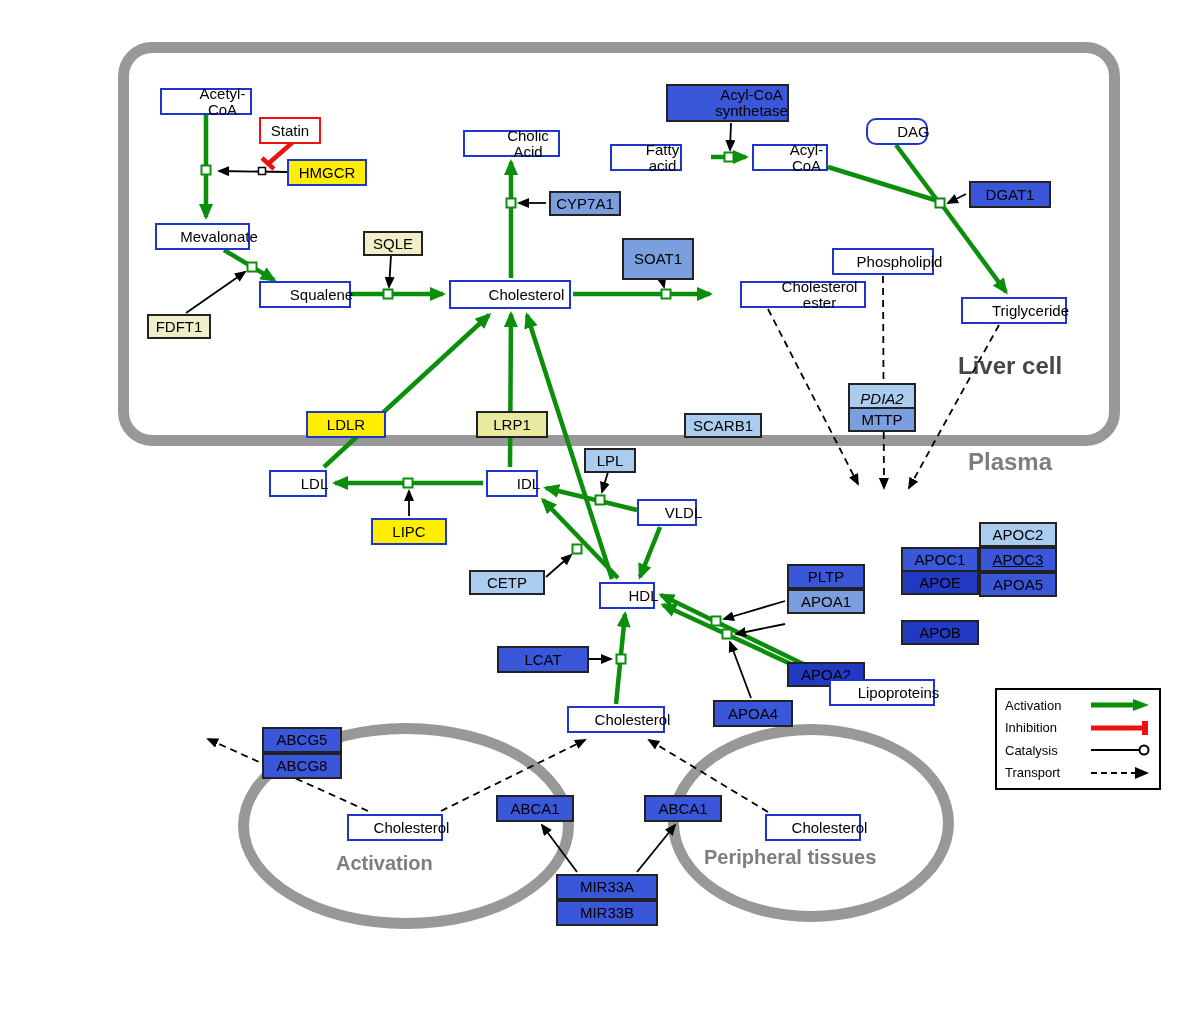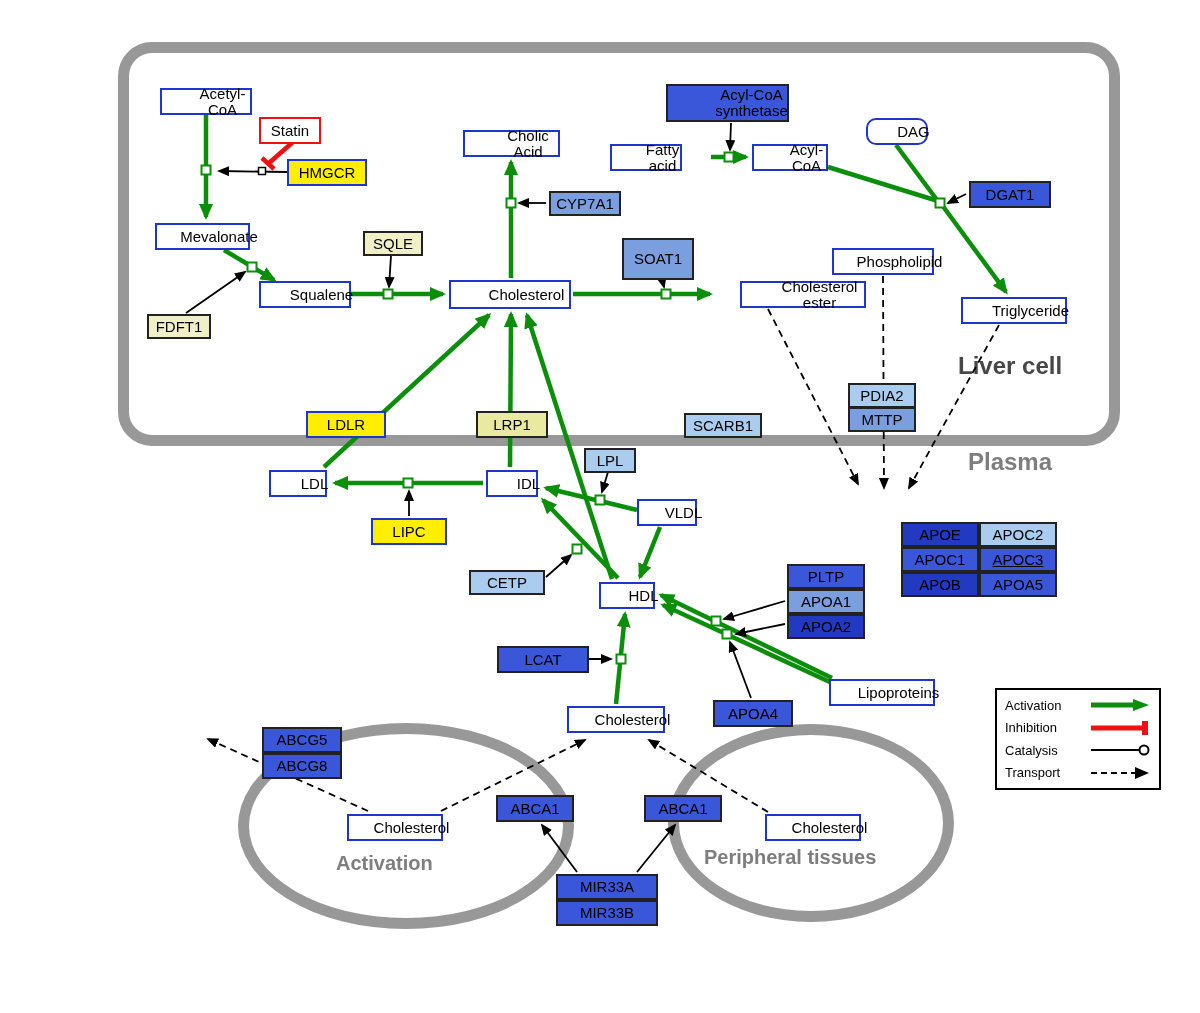--- a/index.html
+++ b/index.html
@@ -23,21 +23,21 @@
         justify-content:center;text-align:center;height:27px;font-size:15px;
         line-height:1.05;background:#fff;color:#000;z-index:3;}
   .metab{border:2px solid #1f35cf;padding-left:33px;}
   .statin{border:2px solid #ee1111;}
   .y-bright{background:#ffee00;border:2px solid #1f35cf;}
   .y-pale{background:#f0efc8;border:2px solid #222;}
   .y-khaki{background:#e9e9a0;border:2px solid #222;}
   .b-light{background:#aaccee;border:2px solid #222;}
   .b-med{background:#7a9ede;border:2px solid #222;}
   .b-royal{background:#3a57d9;border:2px solid #222;}
-  .b-dark{background:#2239c2;border:2px solid #222;}
+  .b-dark{background:#2239c2;border:2px solid #222;margin-top:48px;}
   
   .legend{position:absolute;left:995px;top:688px;width:166px;height:102px;background:#fff;
           border:2px solid #000;z-index:4;display:flex;flex-direction:column;
           justify-content:space-around;padding:4px 8px;box-sizing:border-box;}
   .legend-row{display:flex;align-items:center;justify-content:space-between;font-size:13px;color:#000;}
 </style>
 </head>
 <body>
 
 <div id="stage">
@@ -145,21 +145,21 @@
   <div class="node metab" style="left:449px;top:280px;width:122px;height:29px;">Cholesterol</div>
   <div class="node b-med" style="left:622px;top:238px;width:72px;height:42px;">SOAT1</div>
   <div class="node metab" style="left:716px;top:281px;width:126px;margin-left:24px;">Cholesterol ester</div>
   <div class="node b-royal" style="left:666px;top:84px;width:123px;height:38px;padding-left:48px;">Acyl-CoA synthetase</div>
   <div class="node metab" style="left:610px;top:144px;width:72px;">Fatty acid</div>
   <div class="node metab" style="left:752px;top:144px;width:76px;">Acyl-CoA</div>
   <div class="node metab" style="left:866px;top:118px;width:62px;border-radius:10px;">DAG</div>
   <div class="node b-royal" style="left:969px;top:181px;width:82px;">DGAT1</div>
   <div class="node metab" style="left:832px;top:248px;width:102px;">Phospholipid</div>
   <div class="node metab" style="left:961px;top:297px;width:106px;">Triglyceride</div>
-  <div class="node b-light" style="left:848px;top:383px;width:68px;height:25px;">PDIA2</div>
+  <div class="node b-light" style="left:848px;top:383px;width:68px;height:31px;font-style:italic;">PDIA2</div>
   <div class="node b-med" style="left:848px;top:407px;width:68px;height:25px;">MTTP</div>
   <div class="node b-light" style="left:684px;top:413px;width:78px;height:25px;">SCARB1</div>
   <div class="node y-bright" style="left:306px;top:411px;width:80px;">LDLR</div>
   <div class="node y-khaki" style="left:476px;top:411px;width:72px;">LRP1</div>
 
   <div class="node metab" style="left:269px;top:470px;width:58px;">LDL</div>
   <div class="node metab" style="left:486px;top:470px;width:52px;">IDL</div>
   <div class="node b-light" style="left:584px;top:448px;width:52px;height:25px;">LPL</div>
   <div class="node metab" style="left:637px;top:499px;width:60px;">VLDL</div>
   <div class="node y-bright" style="left:371px;top:518px;width:76px;">LIPC</div>

